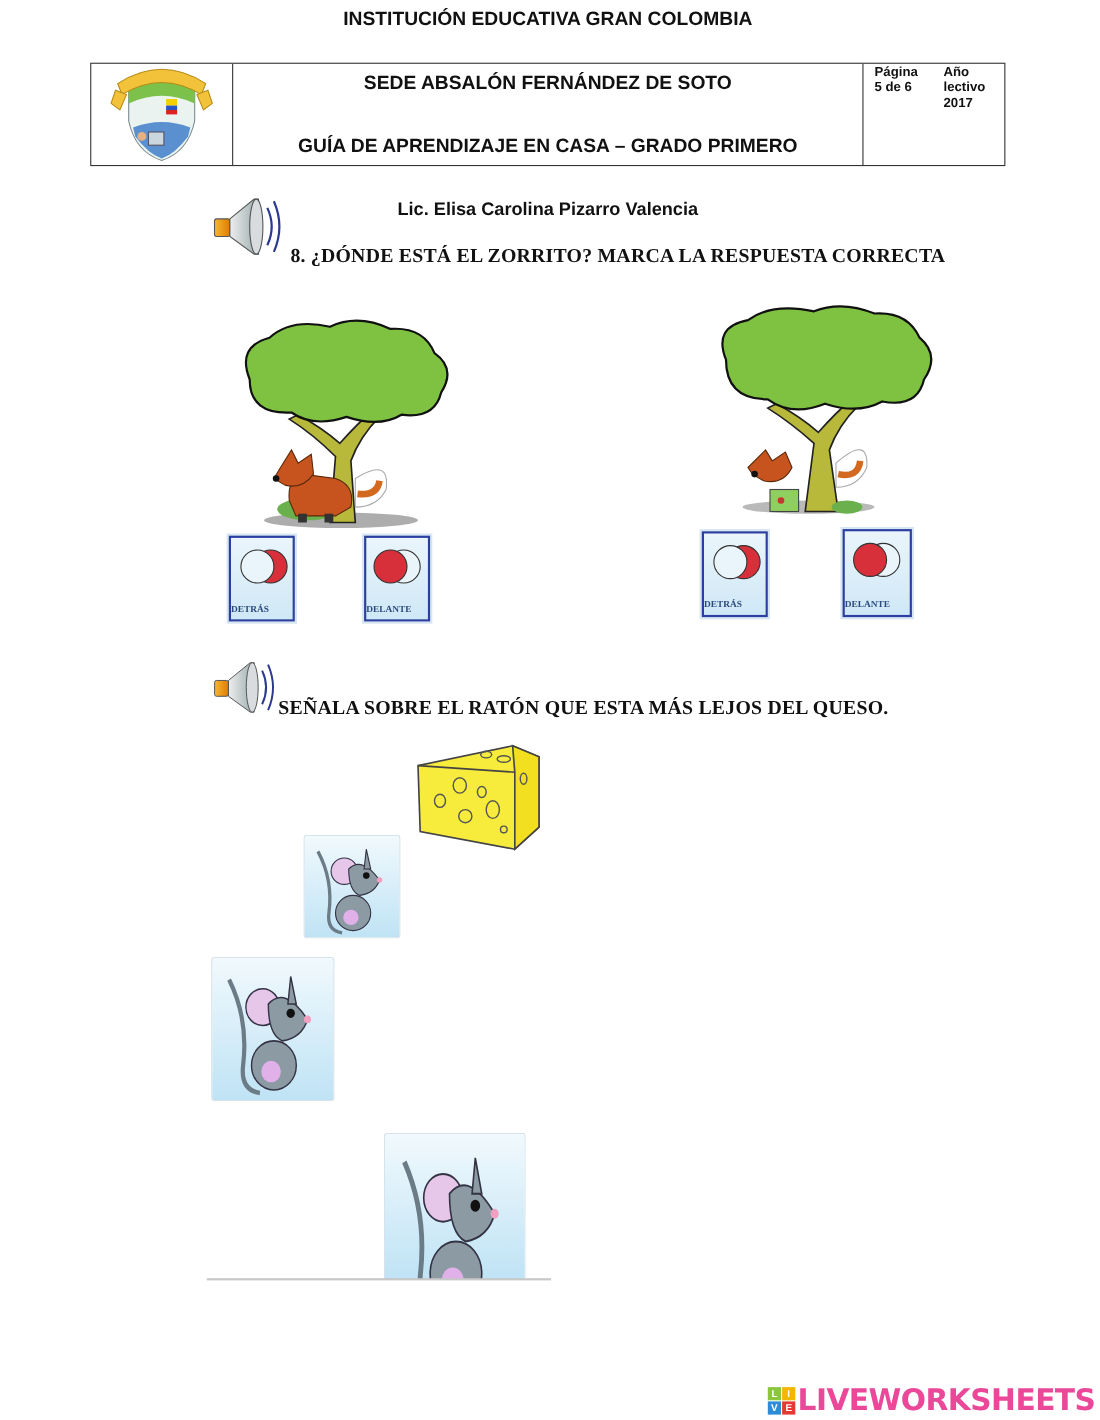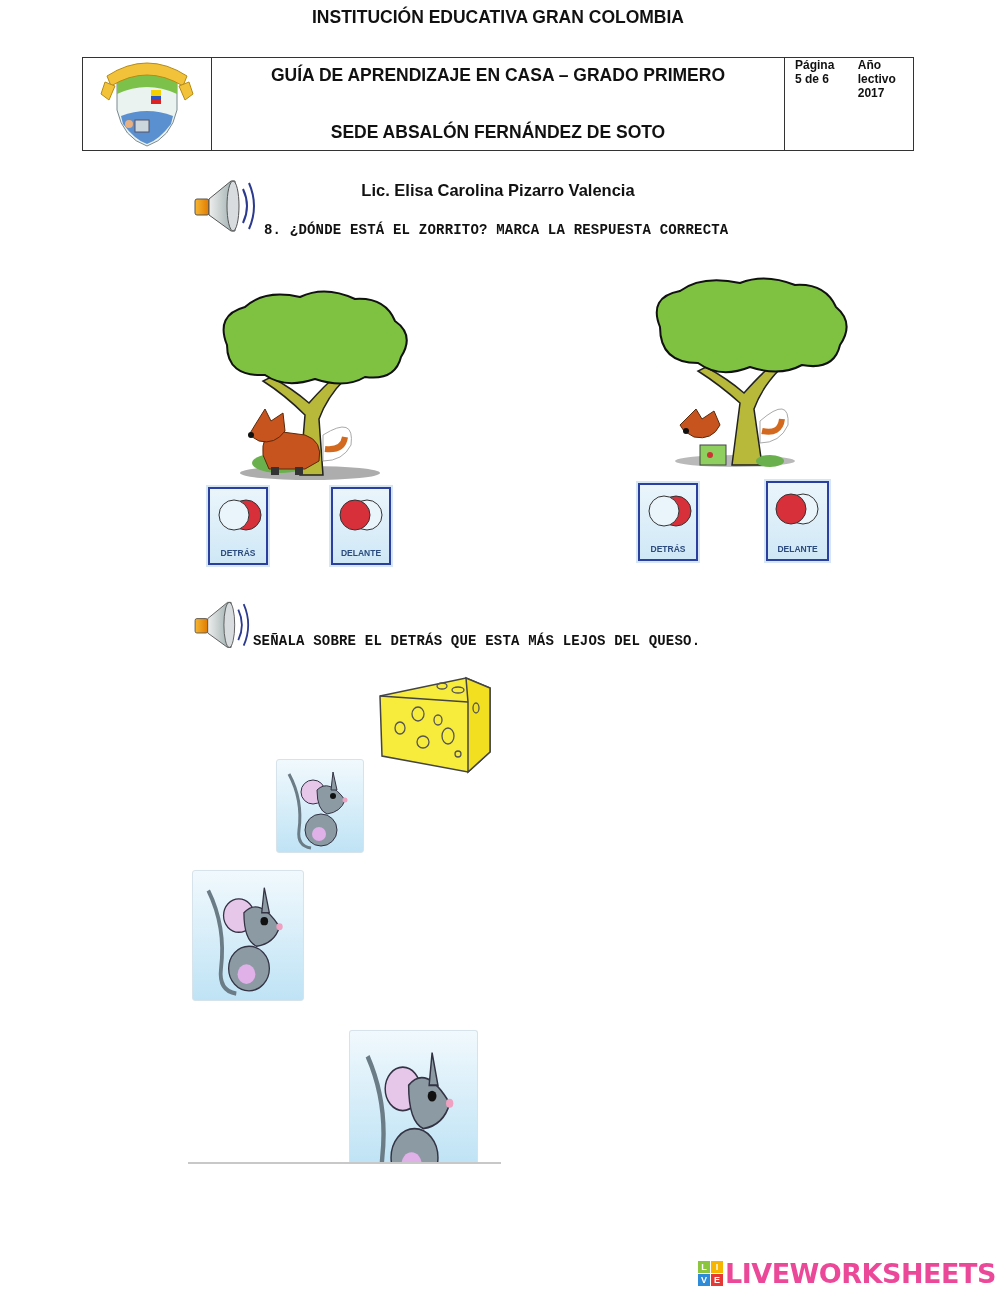--- a/index.html
+++ b/index.html
@@ -4,23 +4,23 @@
 <style>
   html,body{margin:0;padding:0;background:#fff;}
   body{width:1000px;height:1291px;position:relative;overflow:hidden;font-family:"Liberation Sans",sans-serif;color:#111;}
   .abs{position:absolute;}
   
   .hdr{left:82px;top:57px;width:832px;height:94px;border:1px solid #333;box-sizing:border-box;display:flex;}
   .hdr .logo-cell{width:128px;border-right:1px solid #333;display:flex;align-items:center;justify-content:center;}
   .hdr .title-cell{flex:1;border-right:1px solid #333;display:flex;flex-direction:column;align-items:center;justify-content:center;font-weight:bold;font-size:17.5px;line-height:21.5px;text-align:center;gap:36px;}
   .hdr .title-cell .l4{font-size:16.5px;}
   .hdr .meta-cell{width:128px;display:flex;flex-direction:row;justify-content:center;padding-left:10px;box-sizing:border-box;font-size:12px;font-weight:bold;gap:18px;}
-  .q-title{font-weight:bold;font-size:14px;letter-spacing:.2px;font-family:Liberation Mono, monospace;}
+  .q-title{font-weight:bold;font-size:18px;letter-spacing:.2px;font-family:Liberation Serif, serif;}
   .card{background:linear-gradient(#eaf5fb,#cfe8f6);border:2px solid #2a3fa0;box-shadow:0 0 0 2px #d7e6f3;box-sizing:border-box;}
-  .card .lbl{position:absolute;bottom:5px;left:0;right:0;text-align:center;font-size:8.5px;font-weight:bold;color:#2b4a7e;font-family:Liberation Sans, sans-serif;}
+  .card .lbl{position:absolute;bottom:5px;left:0;right:0;text-align:left;font-size:8.5px;font-weight:bold;color:#2b4a7e;font-family:Liberation Serif, serif;}
   .mouse-card{background:linear-gradient(#f1f9fd,#bfe3f5);border:1px solid #d6e3ea;border-radius:3px;box-sizing:border-box;overflow:hidden;}
   .brand{font-family:"DejaVu Sans",sans-serif;font-weight:bold;font-size:27px;color:#ec4899;letter-spacing:-.5px;}
 </style>
 </head>
 <body>
 
 <div class="abs hdr">
   <div class="logo-cell">
     <svg width="96" height="88" viewBox="0 0 96 88">
       <path d="M18 14 Q48 -4 78 14 L78 50 Q72 78 48 86 Q24 78 18 50 Z" fill="#eaf3f0" stroke="#7a8a90" stroke-width="1"></path>
@@ -31,22 +31,22 @@
       <path d="M90 22 L80 26 L86 40 L94 34 Z" fill="#f2c23a" stroke="#b58b14" stroke-width="1"></path>
       <rect x="52" y="30" width="10" height="6" fill="#f4d000"></rect>
       <rect x="52" y="36" width="10" height="4" fill="#2a54c4"></rect>
       <rect x="52" y="40" width="10" height="4" fill="#d22"></rect>
       <rect x="36" y="60" width="14" height="12" fill="#ccd6dd" stroke="#556" stroke-width="1"></rect>
       <circle cx="30" cy="64" r="4" fill="#e8b080"></circle>
     </svg>
   </div>
   <div class="title-cell">
     <div>INSTITUCIÓN EDUCATIVA GRAN COLOMBIA</div>
+    <div>SEDE ABSALÓN FERNÁNDEZ DE SOTO</div>
     <div>GUÍA DE APRENDIZAJE EN CASA – GRADO PRIMERO</div>
-    <div>SEDE ABSALÓN FERNÁNDEZ DE SOTO</div>
     <div class="l4">Lic. Elisa Carolina Pizarro Valencia</div>
   </div>
   <div class="meta-cell">
     <div>Página 5 de 6</div>
     <div>Año lectivo 2017</div>
   </div>
 </div>
 
 <div class="abs" style="left:193px;top:175px;width:66px;height:60px;">
   <svg width="66" height="60" viewBox="0 0 66 60">
@@ -130,21 +130,21 @@
 
 <div class="abs" style="left:193px;top:597px;width:60px;height:54px;">
   <svg width="60" height="54" viewBox="0 0 66 60">
     <rect x="2" y="24" width="14" height="16" rx="2" fill="url(#sg1)" stroke="#555"></rect>
     <path d="M16 24 L38 6 L42 6 L42 56 L38 56 L16 40 Z" fill="url(#sg2)" stroke="#555"></path>
     <ellipse cx="40" cy="31" rx="6" ry="25" fill="#d8dcdf" stroke="#555"></ellipse>
     <path d="M50 14 Q58 31 50 48" fill="none" stroke="#2b3a8f" stroke-width="2"></path>
     <path d="M56 8 Q66 31 56 54" fill="none" stroke="#2b3a8f" stroke-width="2"></path>
   </svg>
 </div>
-<div class="abs q-title" style="left:253px;top:633px;">SEÑALA SOBRE EL DETRÁS QUE ESTA MÁS LEJOS DEL QUESO.</div>
+<div class="abs q-title" style="left:253px;top:633px;">SEÑALA SOBRE EL RATÓN QUE ESTA MÁS LEJOS DEL QUESO.</div>
 
 <div class="abs" style="left:378px;top:676px;width:118px;height:98px;">
   <svg width="118" height="98" viewBox="0 0 118 98">
     <path d="M2 20 L88 2 L112 12 L112 76 L90 96 L4 80 Z" fill="#f7ec3c" stroke="#444" stroke-width="1.5"></path>
     <path d="M88 2 L112 12 L112 76 L90 96 L90 26 Z" fill="#f2e020" stroke="#444" stroke-width="1.5"></path>
     <path d="M2 20 L90 26" stroke="#444" stroke-width="1.5" fill="none"></path>
     <g fill="none" stroke="#555" stroke-width="1.3">
       <ellipse cx="22" cy="52" rx="5" ry="6"></ellipse>
         <ellipse cx="40" cy="38" rx="6" ry="7"></ellipse>
       <ellipse cx="60" cy="44" rx="4" ry="5"></ellipse>

